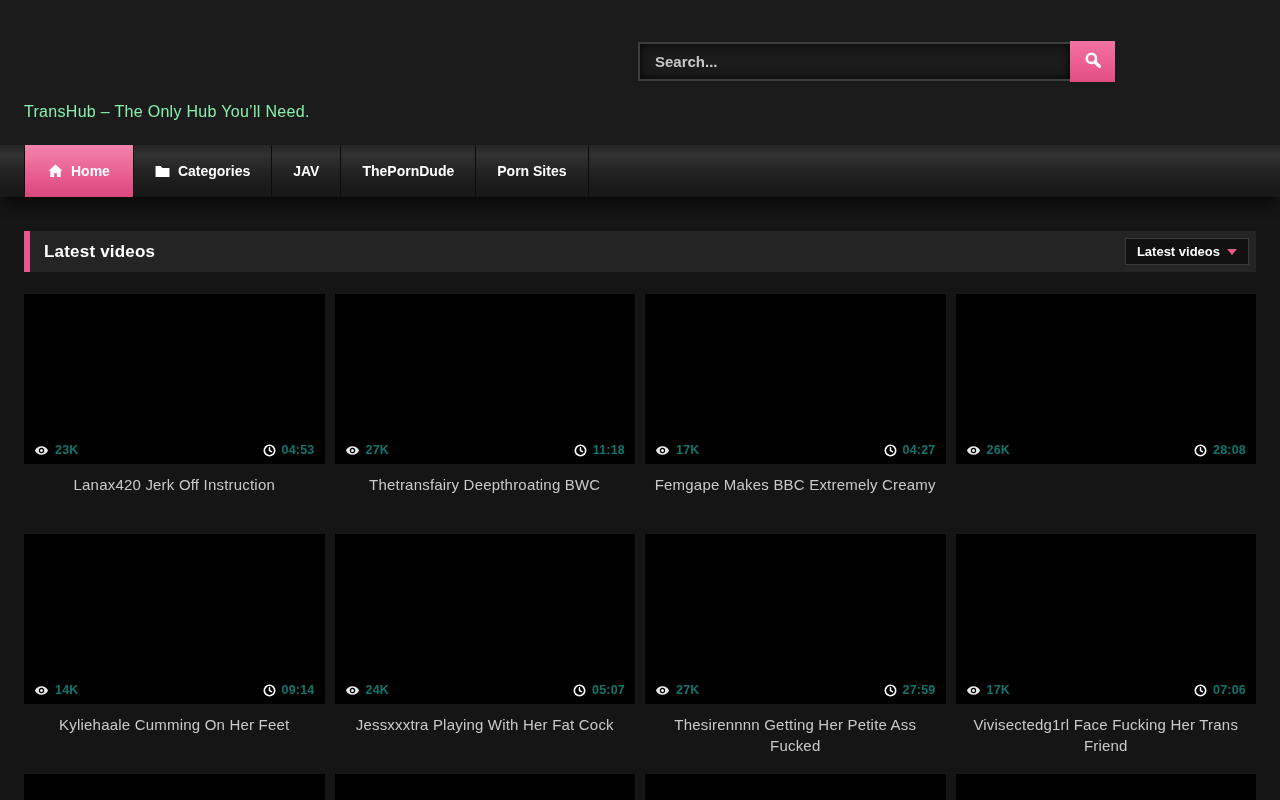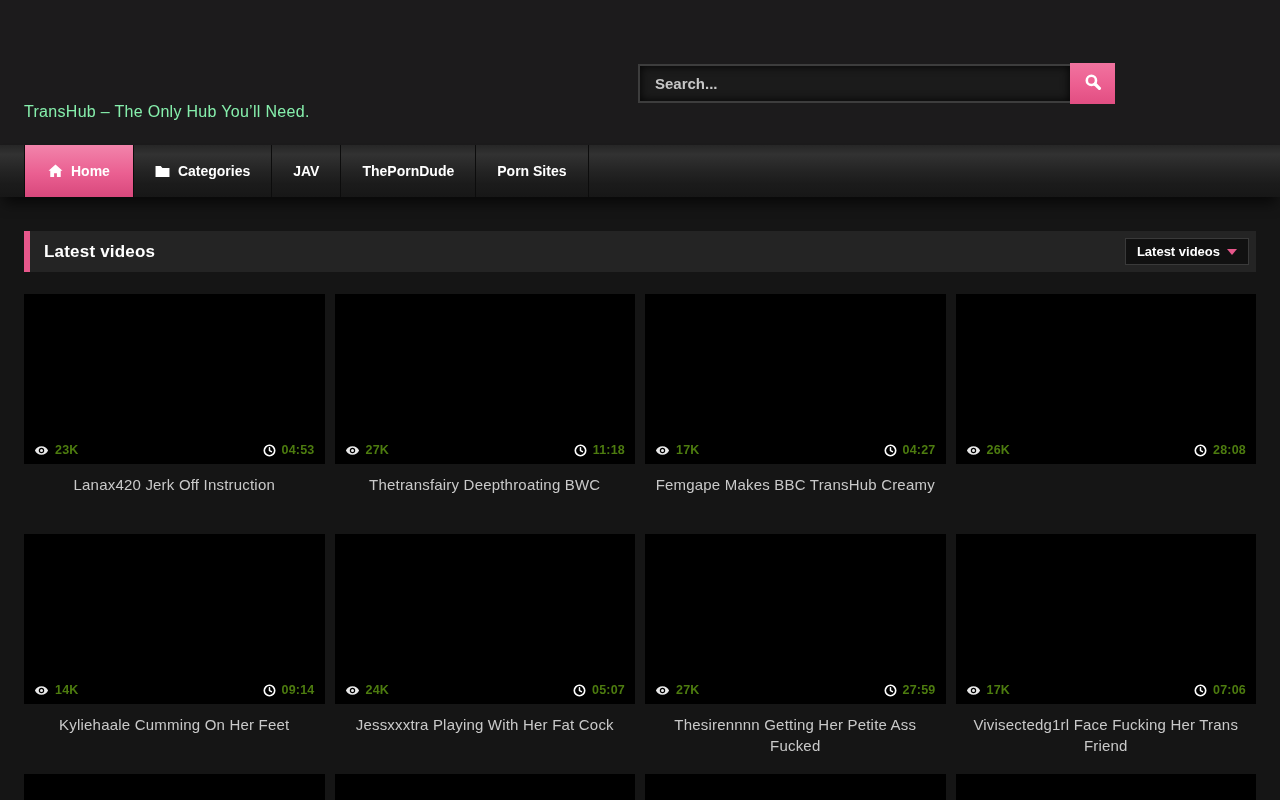--- a/index.html
+++ b/index.html
@@ -12,21 +12,21 @@
   }
 
   
   .site-header {
     position: relative;
     height: 145px;
     background: #1c1b1c;
   }
   .search-form {
     position: absolute;
-    left: 638px; top: 64px;
+    left: 638px; top: 42px;
     display: flex;
     align-items: stretch;
     height: 21px;
   }
   .search-input {
     width: 432px;
     height: 39px;
     background: #1b1b1b;
     border: 2px solid #3d3d3d;
     border-right: none;
@@ -149,21 +149,21 @@
     background: rgba(0,0,0,0.88);
     display: flex;
     align-items: center;
     justify-content: space-between;
     padding: 0 10px;
   }
   .stat {
     display: flex;
     align-items: center;
     gap: 6px;
-    color: #4d7c0f;
+    color: #0f766e;
     font-weight: bold;
     font-size: 12.5px;
     letter-spacing: 0.2px;
   }
   .stat svg { display: block; }
   .video-title {
     height: 70px;
     padding: 10px 6px 0;
     text-align: center;
     font-size: 15px;
@@ -299,21 +299,21 @@
           <span>
             <svg width="13" height="13" viewBox="0 0 16 16">
               <circle cx="8" cy="8" r="6.4" fill="none" stroke="#ffffff" stroke-width="2"></circle>
               <path d="M8 4.6V8l2.4 1.5" fill="none" stroke="#ffffff" stroke-width="1.8" stroke-linecap="round"></path>
             </svg>
           </span>
           <span class="duration-value">04:27</span>
         </span>
       </div>
     </div>
-    <div class="video-title">Femgape Makes BBC TransHub Creamy</div>
+    <div class="video-title">Femgape Makes BBC Extremely Creamy</div>
   </div>
         <div class="video-card">
     <div class="thumb">
       <div class="stats">
         <span class="stat">
           <span>
             <svg width="15" height="15" viewBox="0 0 16 16" fill="#e9e9e9">
               <path d="M8 3.4C4.7 3.4 2.1 5.4 1 8c1.1 2.6 3.7 4.6 7 4.6s5.9-2 7-4.6c-1.1-2.6-3.7-4.6-7-4.6zm0 7.5a2.9 2.9 0 1 1 0-5.8 2.9 2.9 0 0 1 0 5.8z"></path>
               <circle cx="8" cy="8" r="1.6"></circle>
             </svg>

